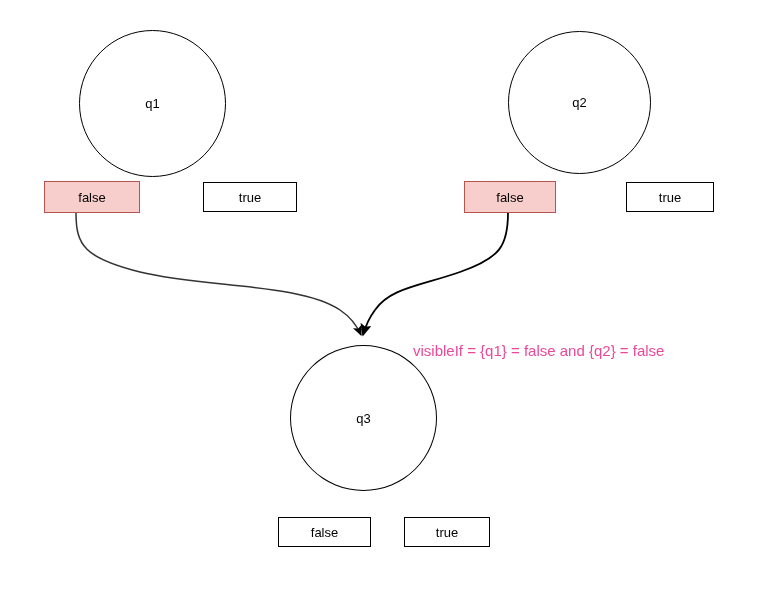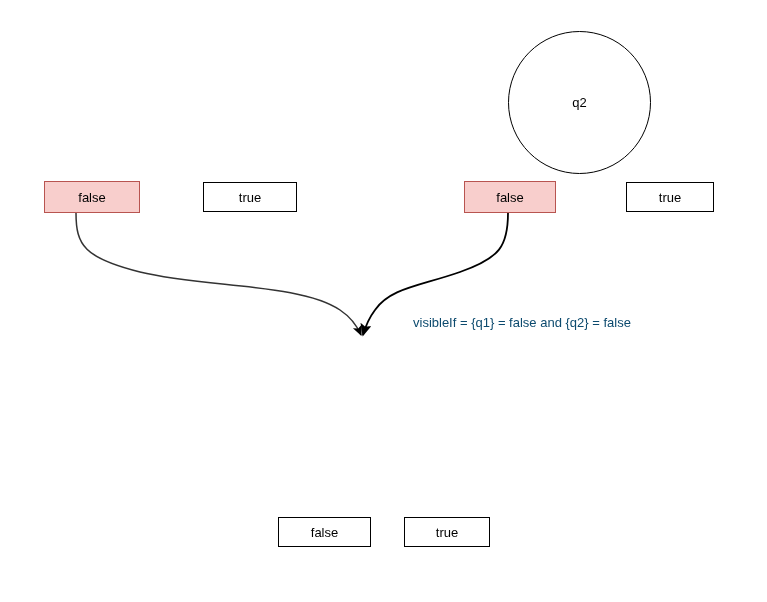--- a/index.html
+++ b/index.html
@@ -56,44 +56,48 @@
     border-color: #b85450;
   }
   .answer-label {
     font-size: 13px;
     color: #000000;
     line-height: 1;
     user-select: none;
   }
   .edge-label {
     position: absolute;
-    font-size: 13px;
-    color: #0c4a6e;
+    font-size: 15px;
+    color: #ec4899;
     white-space: nowrap;
     line-height: 1;
     user-select: none;
+    margin-top: 27px;
   }
 </style>
 </head>
 <body>
 
 <div id="canvas">
 
   <svg id="edges" viewBox="0 0 767 602" width="767" height="602" aria-hidden="true">
     <defs>
       <marker id="arrow-head" markerWidth="10" markerHeight="10" refX="6.2" refY="3.2" orient="auto" markerUnits="strokeWidth">
         <path d="M 0 0 L 7 3.2 L 0 6.4 L 1.5 3.2 Z" fill="#000000"></path>
       </marker>
     </defs>
 
     <path d="M 76 213 C 76 245 84 258 140 272 C 205 288 300 283 340 310 C 352 318 358 328 361 335" fill="none" stroke="#333333" stroke-width="1.5" marker-end="url(#arrow-head)"></path>
 
     <path d="M 508 213 C 508 246 500 258 460 272 C 420 286 390 288 375 310 C 369 318 365 328 363 335" fill="none" stroke="#000000" stroke-width="1.8" marker-end="url(#arrow-head)"></path>
   </svg>
 
+  <div class="node-circle" style="left:79px; top:30px; width:147px; height:147px;">
+    <span class="node-label">q1</span>
+  </div>
 
   <div class="answer-box selected" style="left:44px; top:181px; width:96px; height:32px;">
     <span class="answer-label">false</span>
   </div>
 
   <div class="answer-box" style="left:203px; top:182px; width:94px; height:30px;">
     <span class="answer-label">true</span>
   </div>
 
   <div class="node-circle" style="left:508px; top:31px; width:143px; height:143px;">
@@ -101,20 +105,23 @@
   </div>
 
   <div class="answer-box selected" style="left:464px; top:181px; width:92px; height:32px;">
     <span class="answer-label">false</span>
   </div>
 
   <div class="answer-box" style="left:626px; top:182px; width:88px; height:30px;">
     <span class="answer-label">true</span>
   </div>
 
+  <div class="node-circle" style="left:290px; top:345px; width:147px; height:146px;">
+    <span class="node-label">q3</span>
+  </div>
 
   <div class="answer-box" style="left:278px; top:517px; width:93px; height:30px;">
     <span class="answer-label">false</span>
   </div>
 
   <div class="answer-box" style="left:404px; top:517px; width:86px; height:30px;">
     <span class="answer-label">true</span>
   </div>
 
   <div class="edge-label" style="left:413px; top:316px;">visibleIf = {q1} = false and {q2} = false</div>

